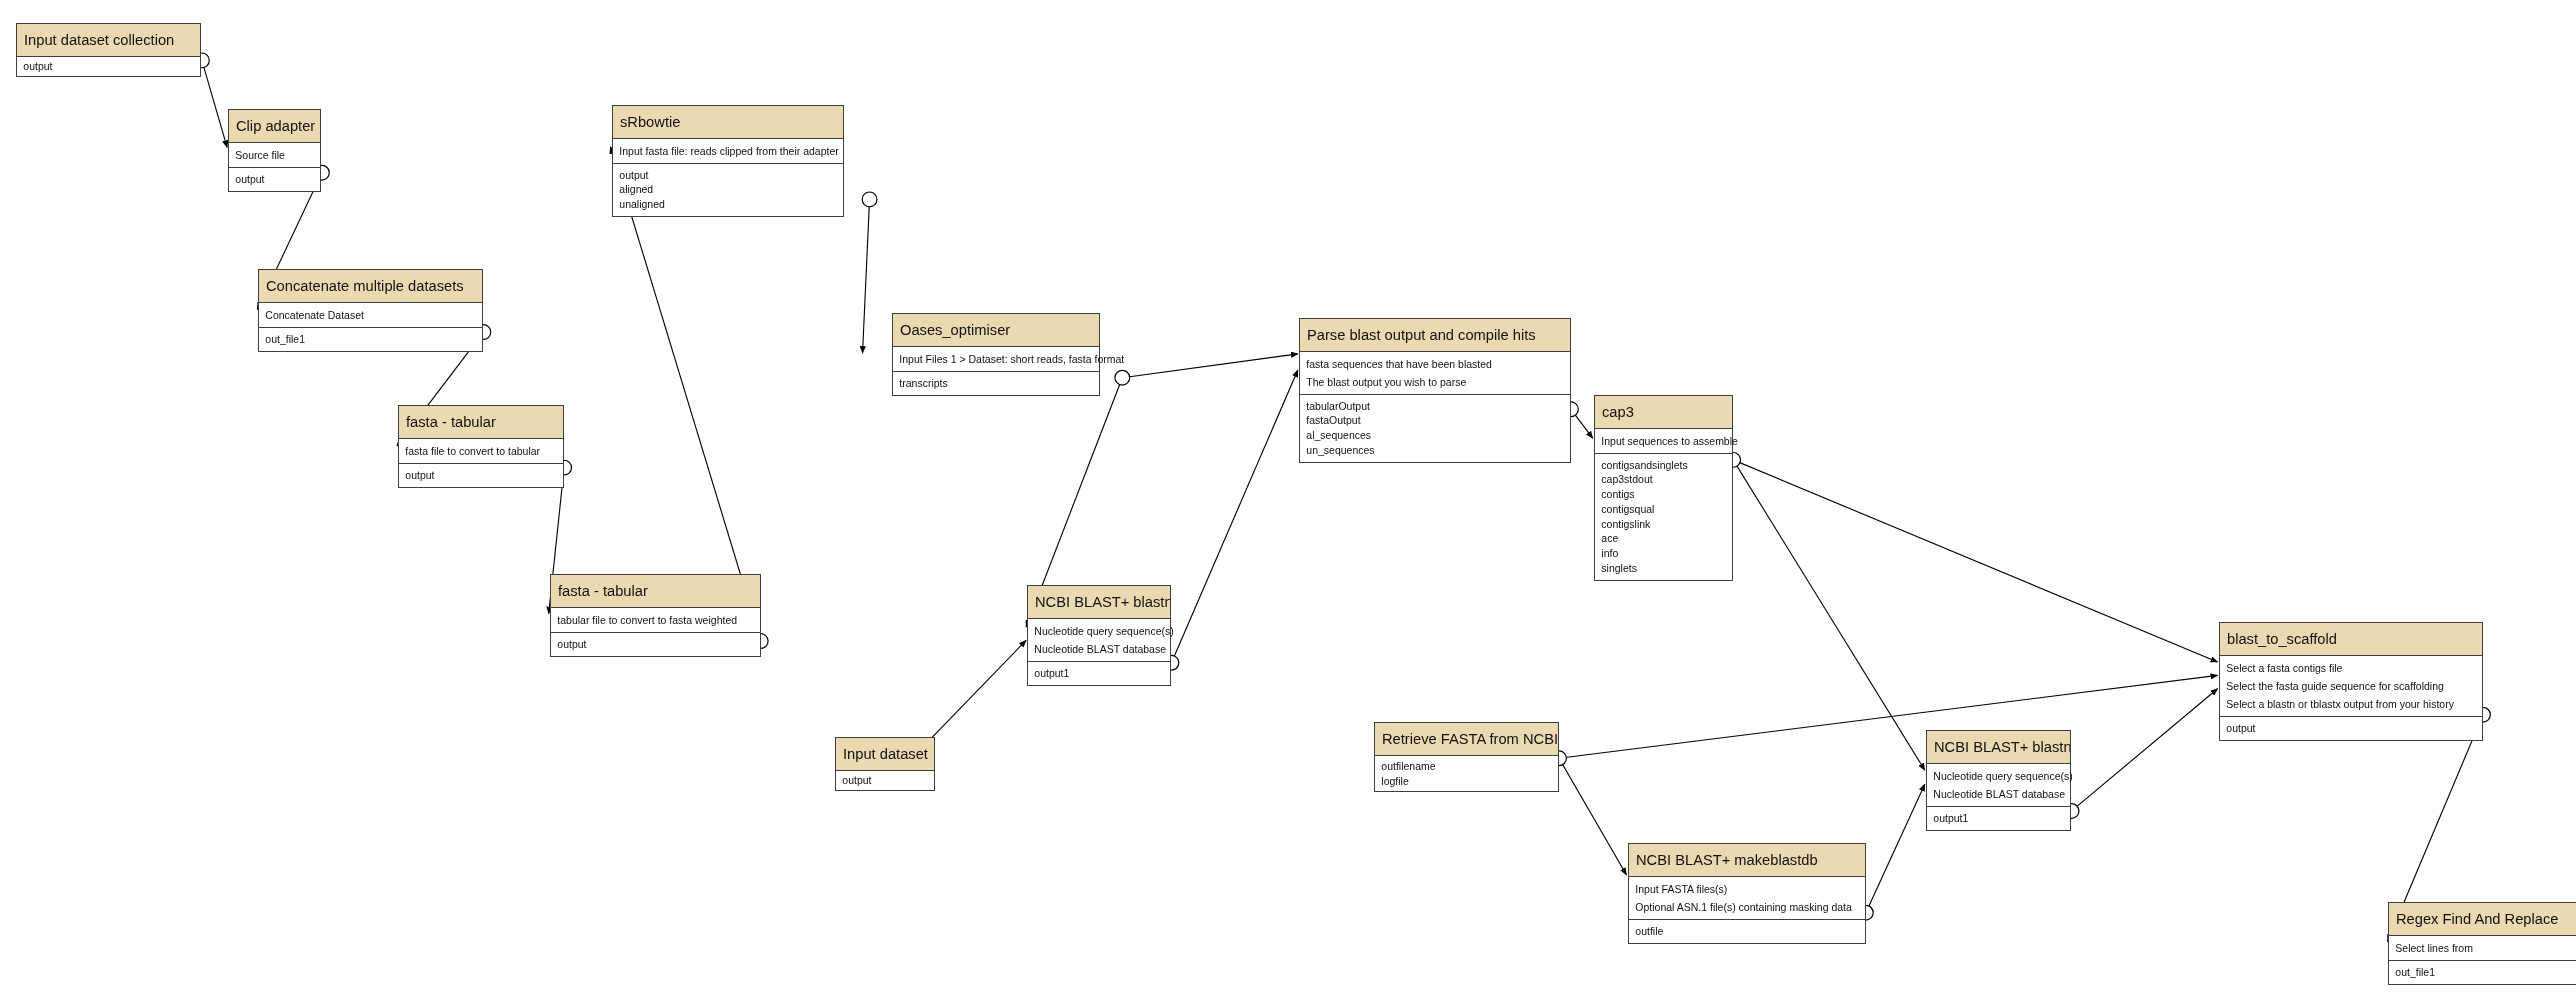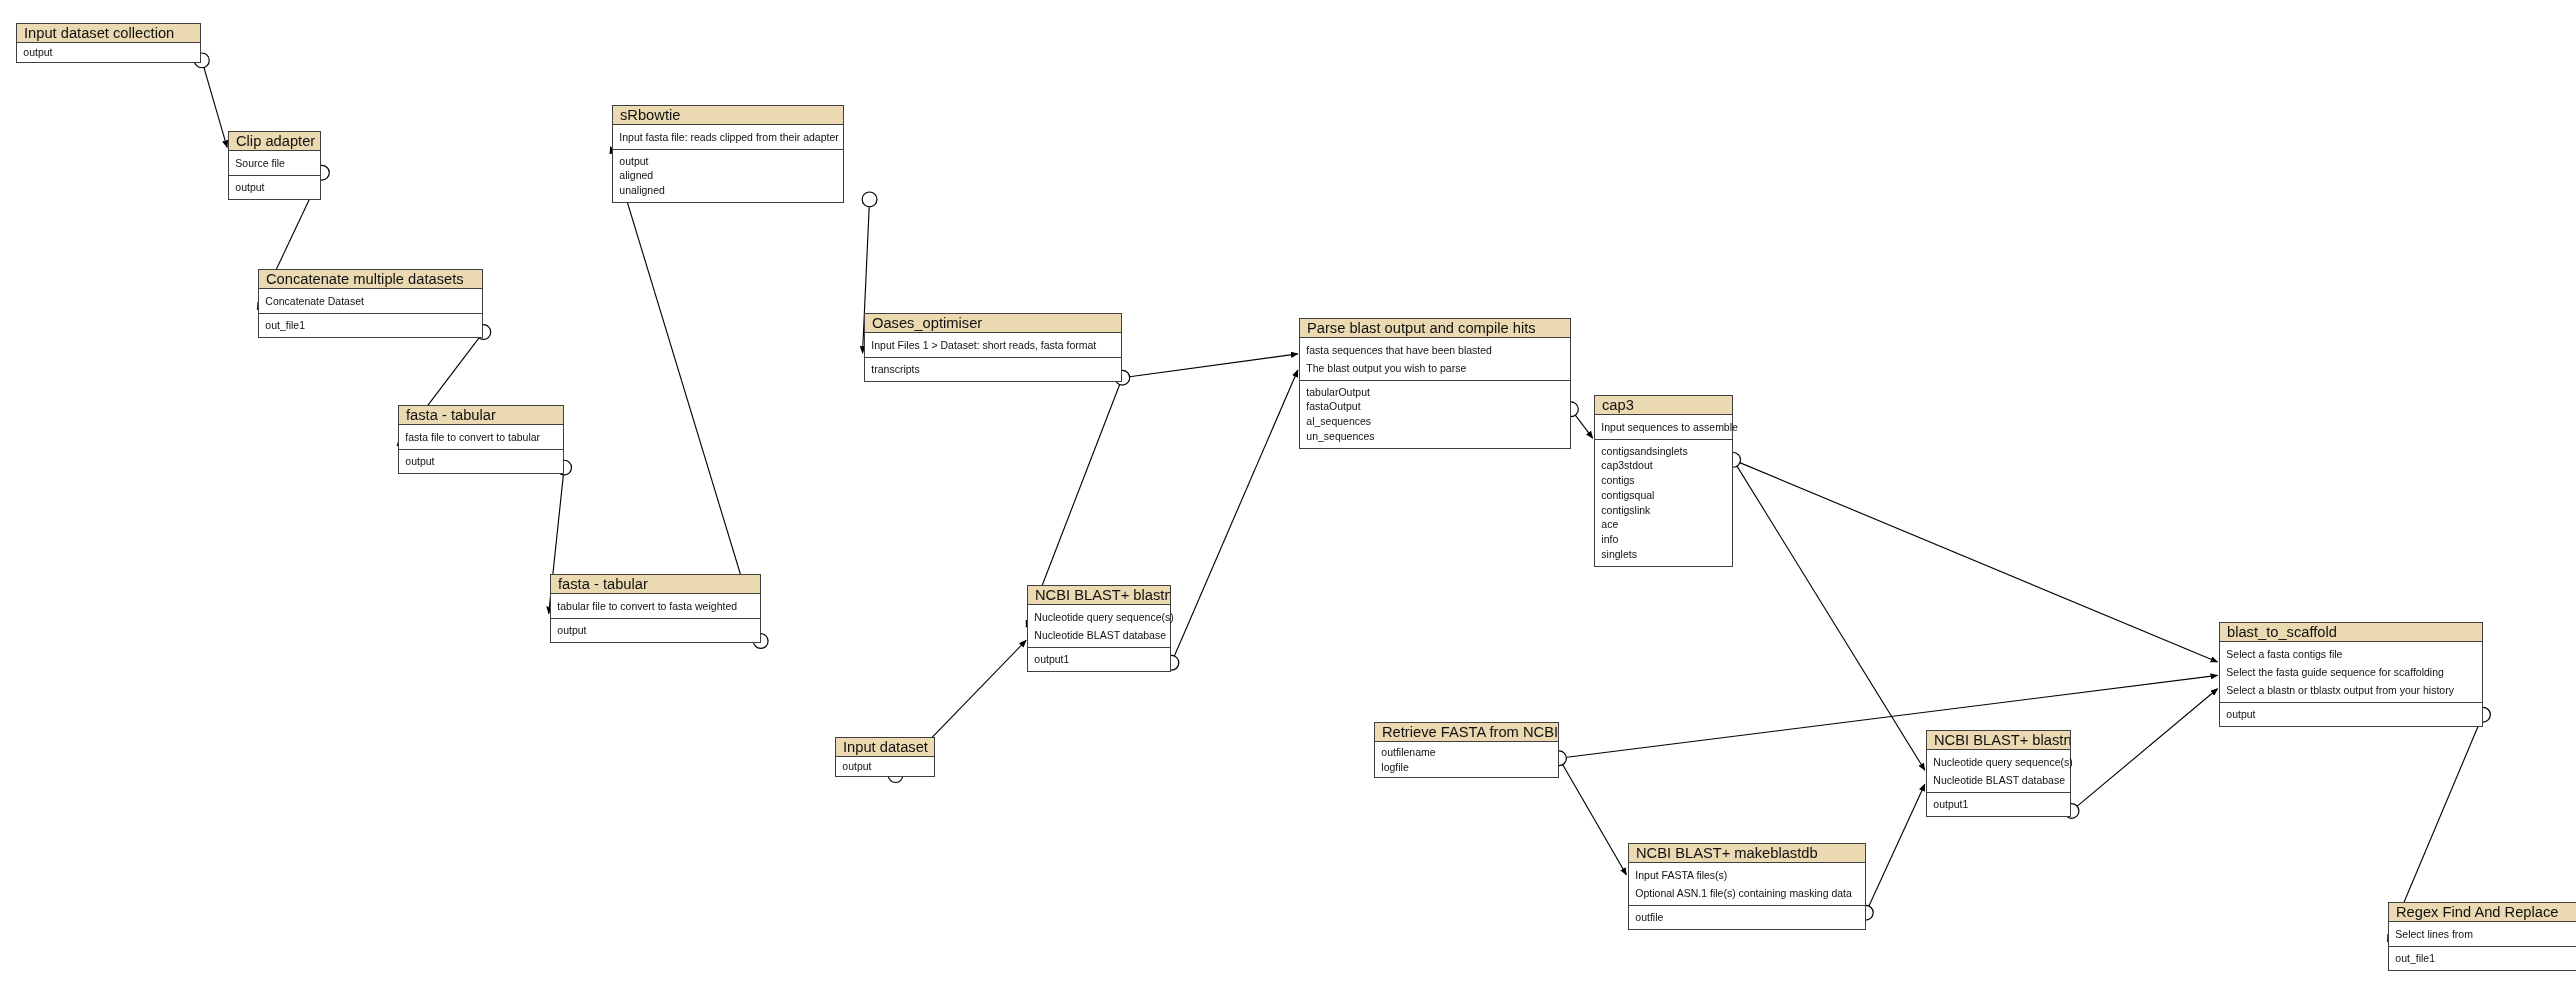--- a/index.html
+++ b/index.html
@@ -24,21 +24,21 @@
   .node {
     position: absolute;
     background: #ffffff;
     border: 1.4px solid #3f3f3f;
     box-sizing: border-box;
     color: #111111;
   }
   .node-header {
     background: #ebd9b2;
     border-bottom: 1.4px solid #3f3f3f;
-    padding: 0 7px;
+    padding: 7px 7px;
     font-size: 14.7px;
     line-height: 18px;
     white-space: nowrap;
     overflow: hidden;
     cursor: move;
   }
   .node-inputs {
     border-bottom: 1.4px solid #3f3f3f;
     padding: 2.8px 6.3px;
   }
@@ -106,21 +106,21 @@
     </g>
   </svg>
 
   <div class="node" style="left:16px; top:23px; width:185px;">
     <div class="node-header">Input dataset collection</div>
     <div class="node-outputs" style="padding:2.1px 6.3px;">
       <div class="output-row">output</div>
     </div>
   </div>
 
-  <div class="node" style="left:228px; top:109px; width:93px;margin-top:22px;">
+  <div class="node" style="left:228px; top:109px; width:93px;">
     <div class="node-header">Clip adapter</div>
     <div class="node-inputs">
       <div class="input-row">Source file</div>
     </div>
     <div class="node-outputs">
       <div class="output-row">output</div>
     </div>
   </div>
 
   <div class="node" style="left:258px; top:269px; width:225px;">
@@ -158,21 +158,21 @@
     <div class="node-inputs">
       <div class="input-row">Input fasta file: reads clipped from their adapter</div>
     </div>
     <div class="node-outputs">
       <div class="output-row">output</div>
       <div class="output-row">aligned</div>
       <div class="output-row">unaligned</div>
     </div>
   </div>
 
-  <div class="node" style="left:864px; top:313px; width:258px;">
+  <div class="node" style="left:892px; top:313px; width:208px;">
     <div class="node-header">Oases_optimiser</div>
     <div class="node-inputs">
       <div class="input-row">Input Files 1 &gt; Dataset: short reads, fasta format</div>
     </div>
     <div class="node-outputs">
       <div class="output-row">transcripts</div>
     </div>
   </div>
 
   <div class="node" style="left:1299px; top:318px; width:272px;">

